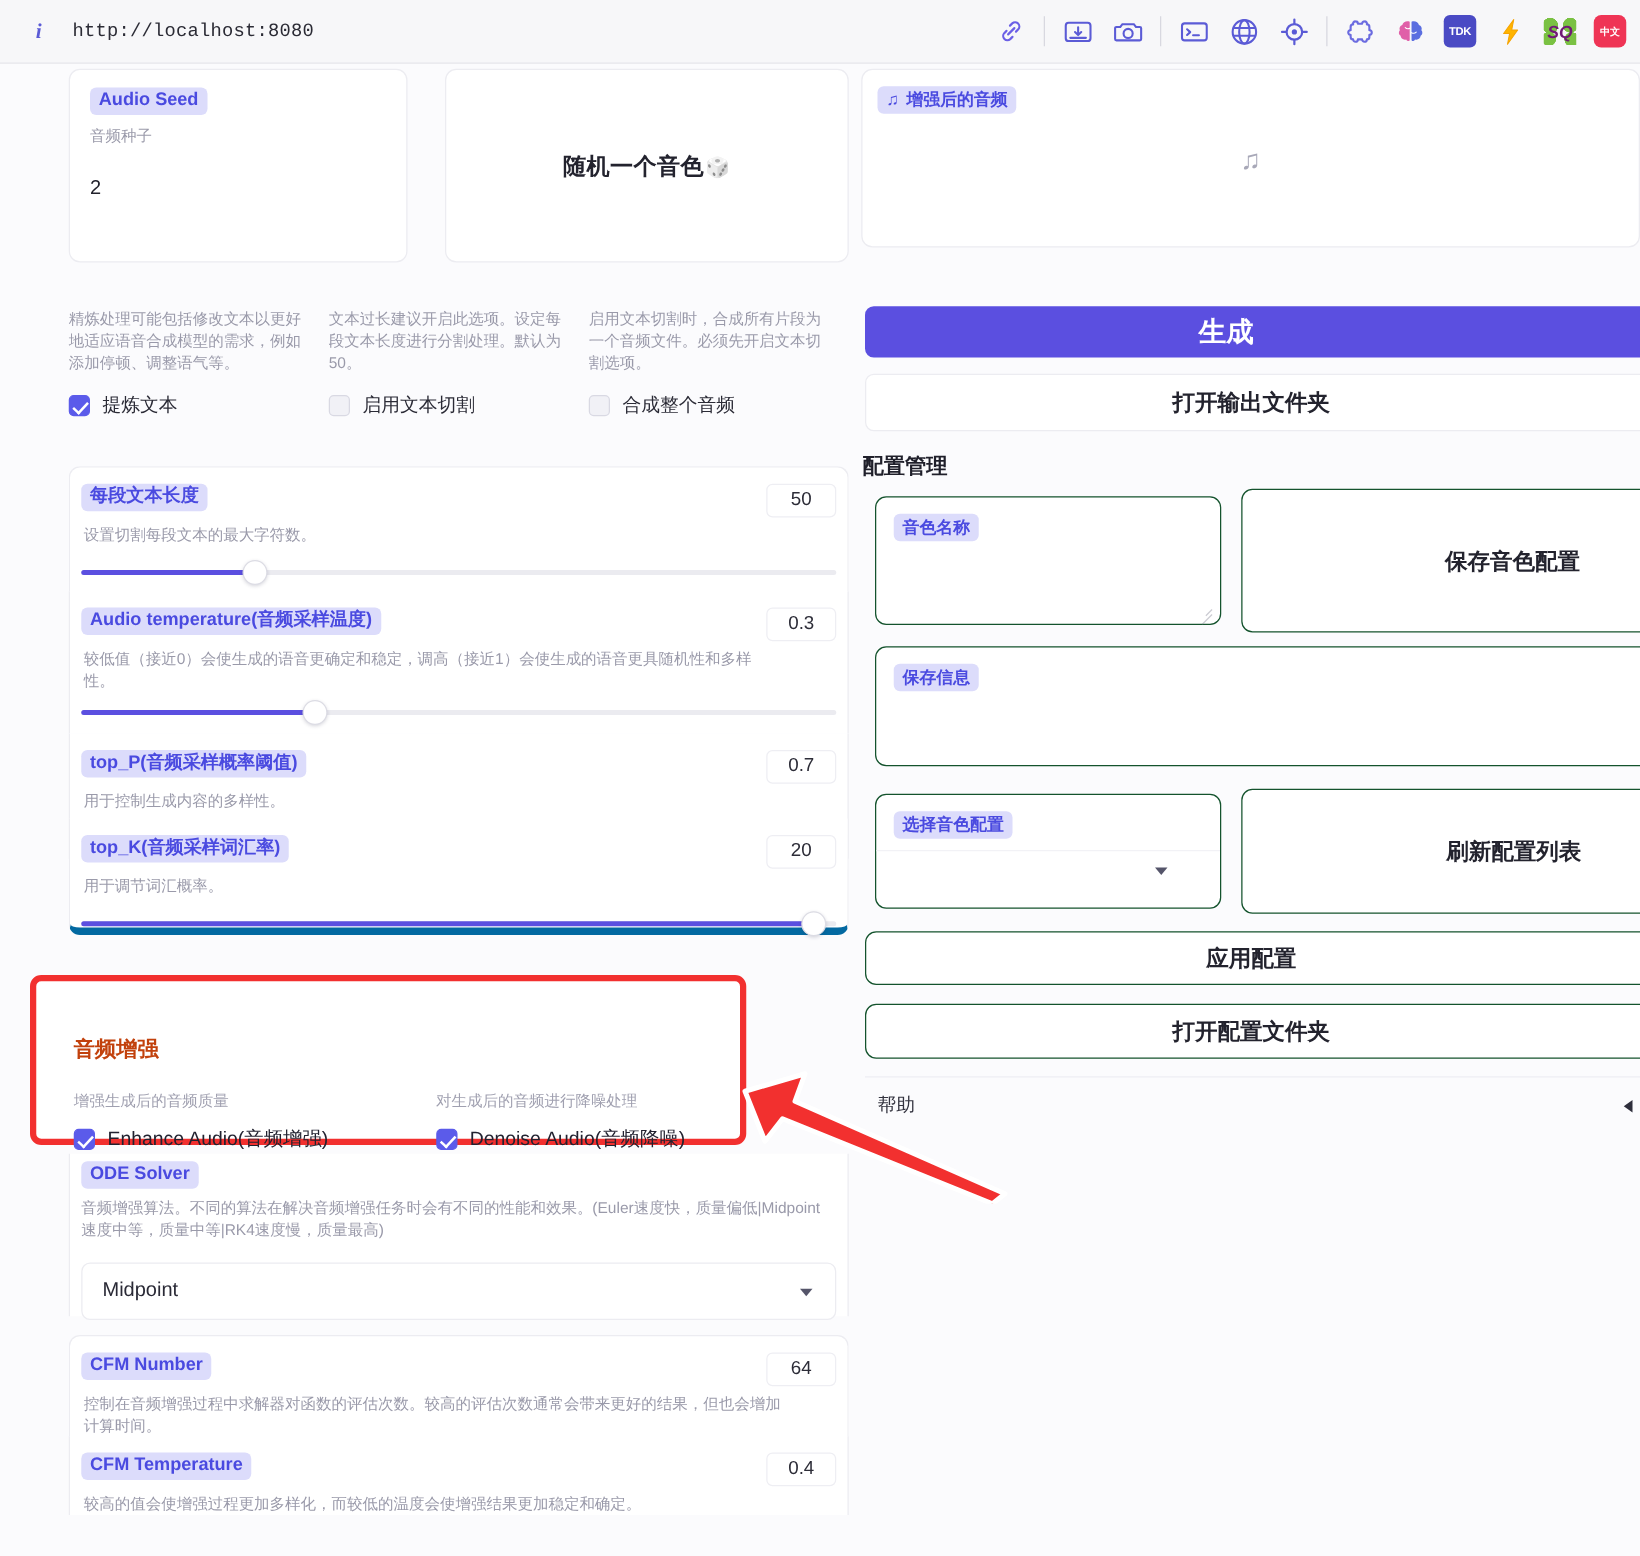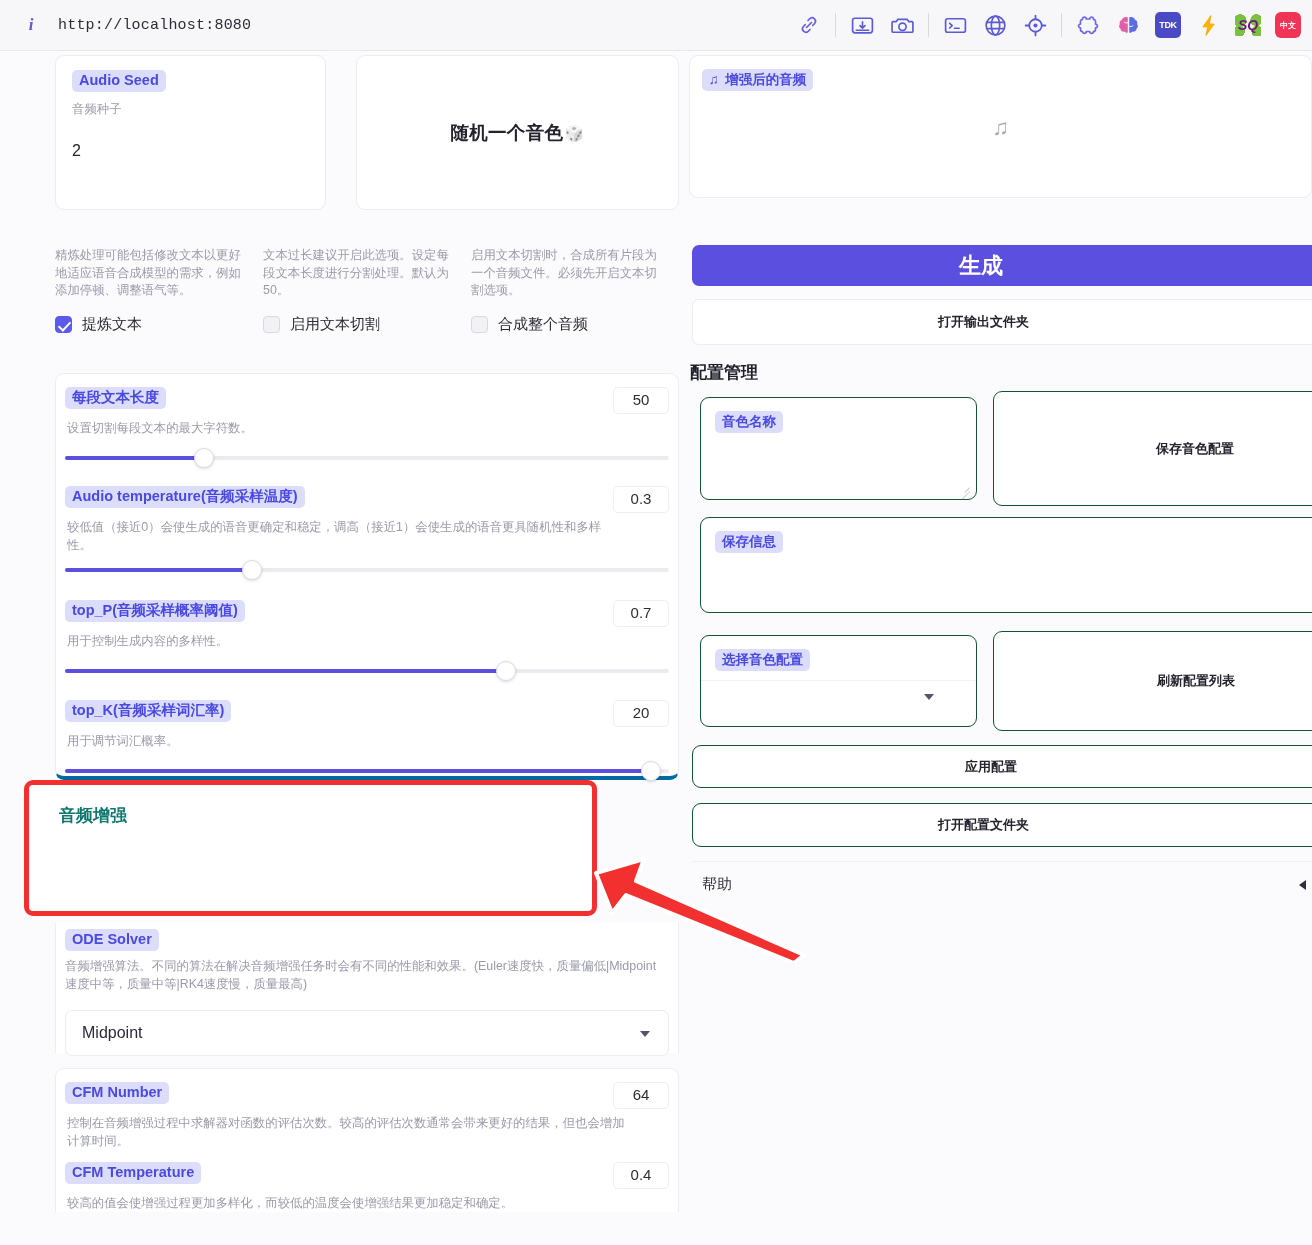--- a/index.html
+++ b/index.html
@@ -302,21 +302,22 @@
   }
   #enhance-inner {
     position: absolute;
     left: 31px; top: 737px;
     width: 560px; height: 120px;
     padding: 16px 20px 0 28px;
   }
   #enhance-title {
     font-size: 17px;
     font-weight: 700;
-    color: #0f766e;
+    color: #c2410c;
+    margin-top: 24px;
   }
   #enhance-cols { display: flex; margin-top: 22px; }
   #enhance-cols .ecol { width: 313px; }
   #enhance-cols .ecol:last-child { width: 240px; }
   .ehelp { color: #a0a0b0; font-size: 12.4px; }
   .echk { display: flex; align-items: center; margin-top: 11px; }
   .echk .chk-label { font-size: 15.5px; color: #222230; }
 
   
   #ode-block {
@@ -402,21 +403,21 @@
     left: 692px; top: 248px;
     width: 660px; height: 46px;
     background: #ffffff;
     border: 1px solid #ececf1;
     border-radius: 7px;
     display: flex; align-items: center;
     justify-content: flex-start;
     padding-left: 245px;
   }
   .wbtn-text {
-    font-size: 13px;
+    font-size: 18px;
     font-weight: 700;
     color: #23232e;
   }
 
   #cfg-title {
     position: absolute;
     left: 690px; top: 310px;
     font-size: 17px;
     font-weight: 700;
     color: #1f1f2a;
@@ -686,35 +687,51 @@
           <span class="pill">top_P(音频采样概率阈值)</span>
           <span class="param-val">0.7</span>
         </div>
         <div class="helper">用于控制生成内容的多样性。</div>
         <div class="slider">
           <div class="fill" style="width:73%"></div>
           <div class="thumb" style="left:73%"></div>
         </div>
       </div>
 
-      <div class="param" style="top:636px;height:93px;border-bottom:4px solid #0369a1;border-bottom-left-radius:9px;border-bottom-right-radius:9px;">
+      <div class="param" style="top:604px;height:93px;border-bottom:6px solid #0369a1;border-bottom-left-radius:9px;border-bottom-right-radius:9px;">
         <div class="param-head">
           <span class="pill">top_K(音频采样词汇率)</span>
           <span class="param-val">20</span>
         </div>
         <div class="helper">用于调节词汇概率。</div>
         <div class="slider">
           <div class="fill" style="width:97%"></div>
           <div class="thumb" style="left:97%"></div>
         </div>
       </div>
 
       <div id="enhance-outer"></div>
       <div id="enhance-inner">
         <div id="enhance-title">音频增强</div>
+        <div id="enhance-cols">
+          <div class="ecol">
+            <div class="ehelp">增强生成后的音频质量</div>
+            <div class="echk">
+              <div class="cb on"></div>
+              <div class="chk-label">Enhance Audio(音频增强)</div>
+            </div>
+          </div>
+          <div class="ecol">
+            <div class="ehelp">对生成后的音频进行降噪处理</div>
+            <div class="echk">
+              <div class="cb on"></div>
+              <div class="chk-label">Denoise Audio(音频降噪)</div>
+            </div>
+          </div>
+        </div>
       </div>
 
       <div id="ode-block">
         <div style="padding-top:6px">
           <span class="pill">ODE Solver</span>
         </div>
         <div class="helper" style="max-width:600px">音频增强算法。不同的算法在解决音频增强任务时会有不同的性能和效果。(Euler速度快，质量偏低|Midpoint速度中等，质量中等|RK4速度慢，质量最高)</div>
         <div class="select-box">
           <span class="sel-val">Midpoint</span>
           <span class="caret"></span>

